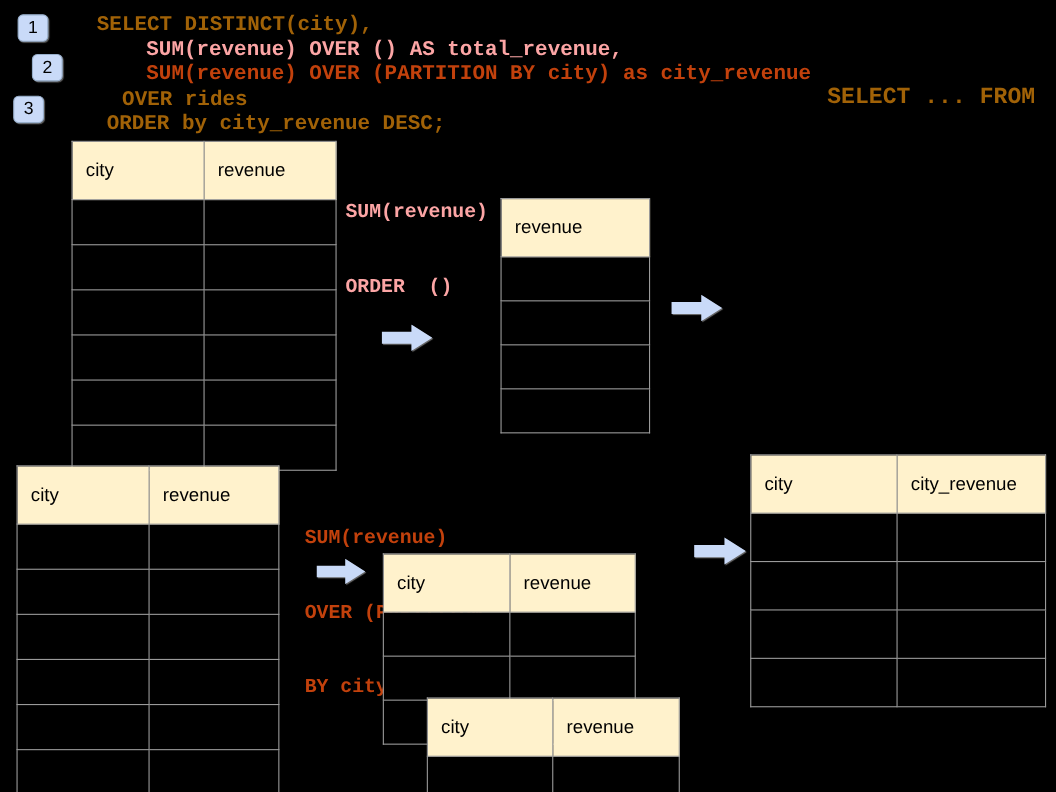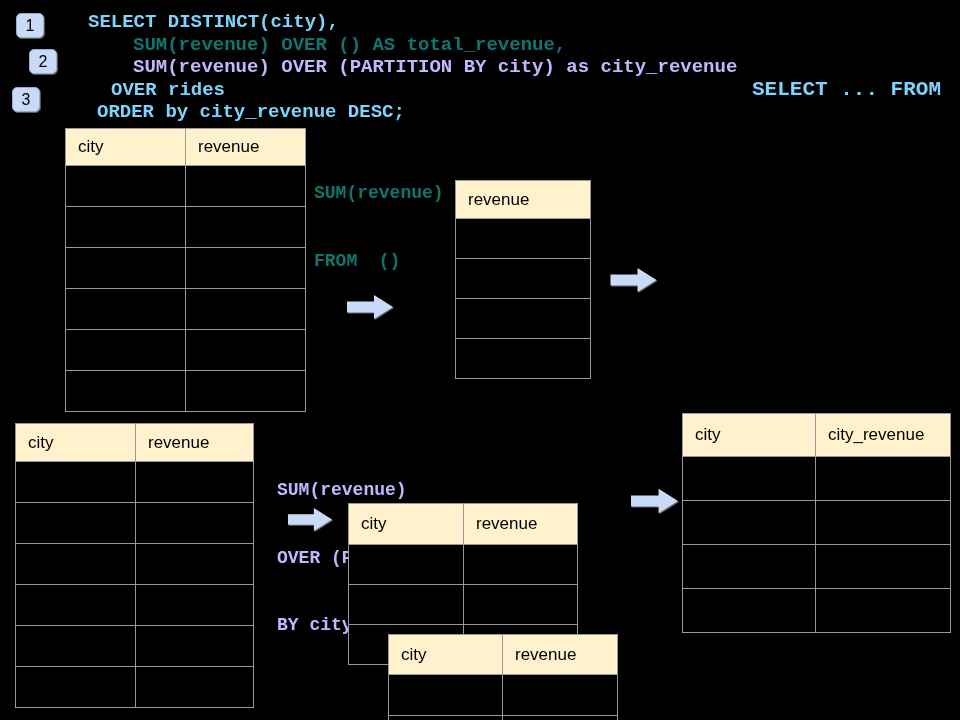--- a/index.html
+++ b/index.html
@@ -5,23 +5,23 @@
   html,body{margin:0;padding:0;}
   body{
     width:960px;height:720px;background:#000;overflow:hidden;position:relative;
     font-family:"Liberation Sans", sans-serif;
   }
   
   .code{
     position:absolute;font-family:"Liberation Mono","DejaVu Sans Mono",monospace;
     font-weight:bold;white-space:pre;letter-spacing:0;
   }
-  .purple{color:#7dd3fc}
-  .red{color:#0f766e}
-  .green{color:#c4b5fd}
+  .purple{color:#a16207}
+  .red{color:#fca5a5}
+  .green{color:#c2410c}
   .sql-line{font-size:19px;line-height:22px;}
   #sql-line-1{left:88px;top:11px;}
   #sql-line-2{left:133px;top:34px;}
   #sql-line-3{left:133px;top:56px;}
   #sql-line-4{left:111px;top:79px;}
   #sql-line-5{left:97px;top:101px;}
   .side-note{left:752px;top:37px;font-size:21px;line-height:21px;}
   .note-red{left:314px;top:137px;font-size:18px;line-height:22.5px;}
   .note-green{left:277px;top:434px;font-size:18px;line-height:22.5px;}
   
@@ -29,21 +29,21 @@
     position:absolute;width:28px;height:25px;background:#C9DAF8;
     border:1px solid #98AFCB;border-radius:5px;box-sizing:border-box;
     color:#000;font-size:16px;display:flex;align-items:center;justify-content:center;
     filter:drop-shadow(1px 1px 0 #555);
   }
   #badge-1{left:16px;top:13px;}
   #badge-2{left:29px;top:49px;}
   #badge-3{left:12px;top:87px;}
   
   table.dtable{position:absolute;border-collapse:collapse;table-layout:fixed;}
-  .dtable th,.dtable td{border:1px solid #9a9a9a;padding:0;background:#000;}
+  .dtable th,.dtable td{border:1px solid #9a9a9a;padding:16px;background:#000;}
   .dtable th{
     background:#FFF2CC;color:#000;font-weight:normal;font-size:17px;
     text-align:left;padding-left:12px;font-family:"Liberation Sans",sans-serif;
   }
   #t-rides-top{left:65px;top:128px;width:240px;z-index:1;}
   #t-rides-top thead tr{height:37px;} #t-rides-top tbody tr{height:41px;}
   #t-revenue-output{left:455px;top:180px;width:135px;z-index:1;}
   #t-revenue-output thead tr{height:38px;} #t-revenue-output tbody tr{height:40px;}
   #t-rides-bottom{left:15px;top:423px;width:238px;z-index:1;}
   #t-rides-bottom thead tr{height:38px;} #t-rides-bottom tbody tr{height:41px;}
@@ -72,21 +72,21 @@
 <div class="code sql-line green" id="sql-line-3">SUM(revenue) OVER (PARTITION BY city) as city_revenue</div>
 <div class="code sql-line purple" id="sql-line-4">OVER rides</div>
 <div class="code sql-line purple" id="sql-line-5">ORDER by city_revenue DESC;</div>
 
 <div class="code side-note purple">
   <div>SELECT ... FROM</div>
 </div>
 
 <div class="code note-red red">
   <div>SUM(revenue)</div>
-  <div>FROM  ()</div>
+  <div>ORDER  ()</div>
 </div>
 
 <div class="code note-green green">
   <div>SUM(revenue)</div>
   <div>OVER (PARTITION</div>
   <div>BY city)</div>
 </div>
 
 <table class="dtable" id="t-rides-top">
   <colgroup>

